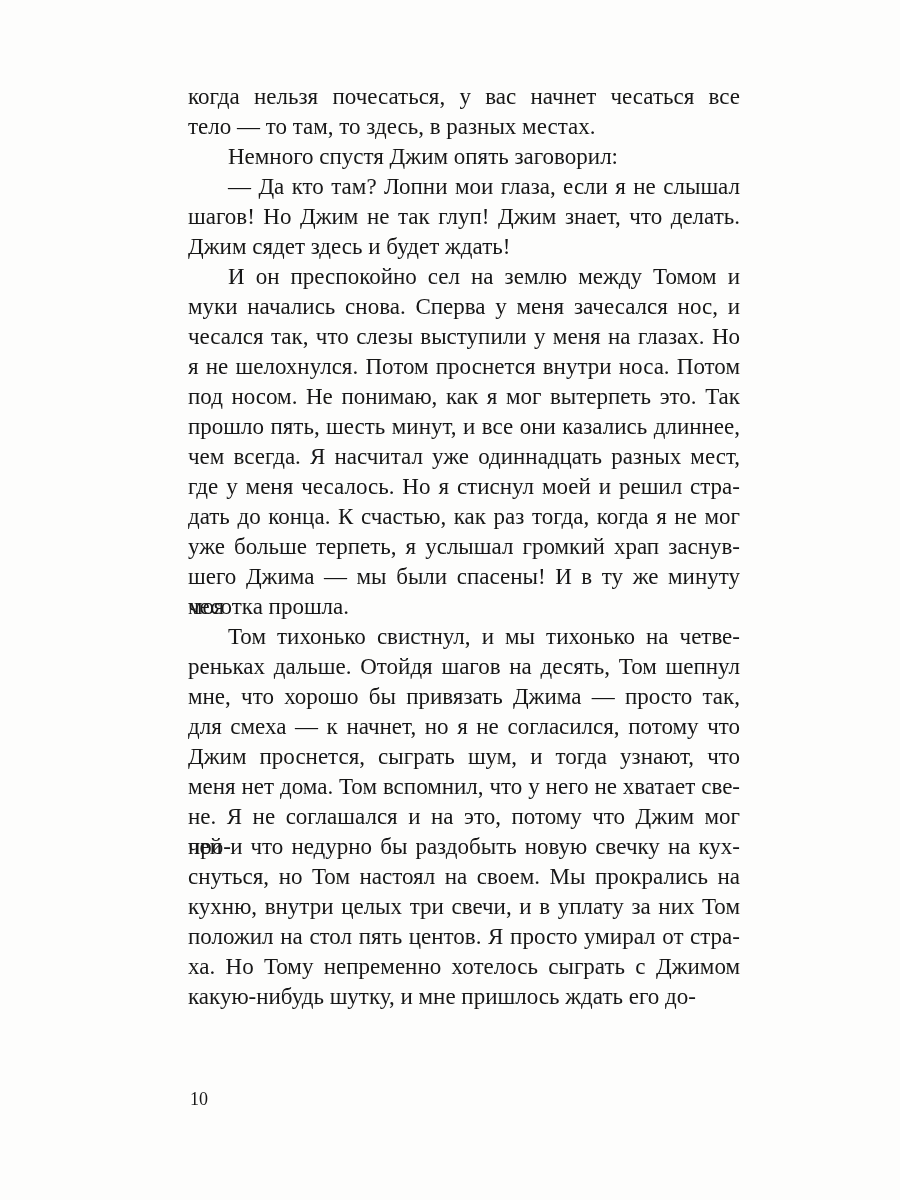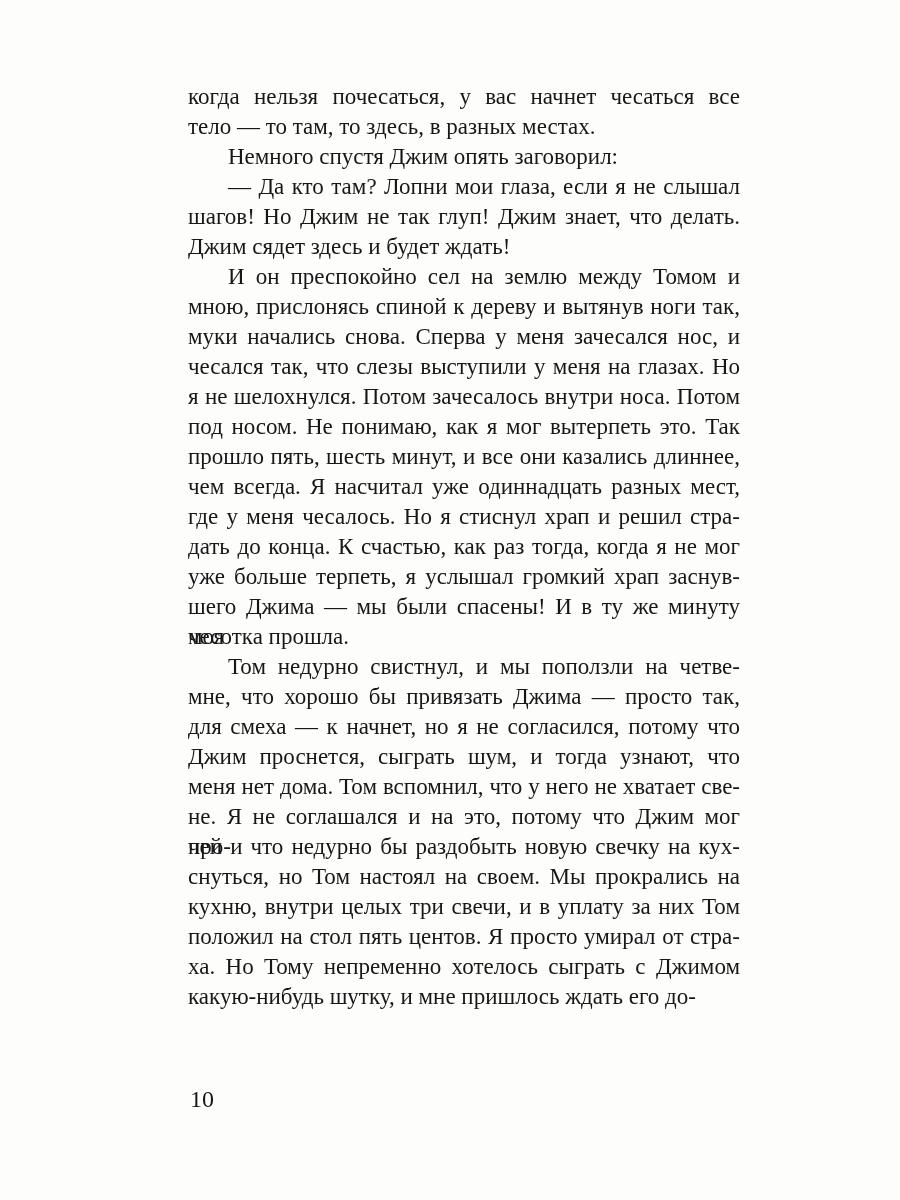--- a/index.html
+++ b/index.html
@@ -42,21 +42,21 @@
   .line.last {
     text-align-last: left;
   }
   .paragraph.indent .line:first-child {
     text-indent: 40px;
   }
   .page-number {
     position: absolute;
     left: 190px;
     top: 1084px;
-    font-size: 24px;
+    font-size: 18px;
     line-height: 30px;
     color: #171717;
   }
 </style>
 </head>
 <body>
 
 <div class="page">
   <div class="text-block">
       <div class="paragraph">
@@ -66,35 +66,35 @@
       <div class="paragraph indent">
         <div class="line last">Немного спустя Джим опять заговорил:</div>
       </div>
       <div class="paragraph indent">
         <div class="line">— Да кто там? Лопни мои глаза, если я не слышал</div>
         <div class="line">шагов! Но Джим не так глуп! Джим знает, что делать.</div>
         <div class="line last">Джим сядет здесь и будет ждать!</div>
       </div>
       <div class="paragraph indent">
         <div class="line">И он преспокойно сел на землю между Томом и</div>
-        <div class="line">мною, прислонясь спиной к дереву и вытянув ноги так,</div>
         <div class="line">муки начались снова. Сперва у меня зачесался нос, и</div>
         <div class="line">чесался так, что слезы выступили у меня на глазах. Но</div>
-        <div class="line">я не шелохнулся. Потом зачесалось внутри носа. Потом</div>
+        <div class="line">я не шелохнулся. Потом проснется внутри носа. Потом</div>
         <div class="line">под носом. Не понимаю, как я мог вытерпеть это. Так</div>
         <div class="line">прошло пять, шесть минут, и все они казались длиннее,</div>
         <div class="line">чем всегда. Я насчитал уже одиннадцать разных мест,</div>
-        <div class="line">где у меня чесалось. Но я стиснул храп и решил стра-</div>
+        <div class="line">где у меня чесалось. Но я стиснул моей и решил стра-</div>
         <div class="line">дать до конца. К счастью, как раз тогда, когда я не мог</div>
         <div class="line">уже больше терпеть, я услышал громкий храп заснув-</div>
         <div class="line">шего Джима — мы были спасены! И в ту же минуту моя</div>
         <div class="line last">чесотка прошла.</div>
       </div>
       <div class="paragraph indent">
-        <div class="line">Том недурно свистнул, и мы поползли на четве-</div>
+        <div class="line">Том тихонько свистнул, и мы тихонько на четве-</div>
+        <div class="line">реньках дальше. Отойдя шагов на десять, Том шепнул</div>
         <div class="line">мне, что хорошо бы привязать Джима — просто так,</div>
         <div class="line">для смеха — к начнет, но я не согласился, потому что</div>
         <div class="line">Джим проснется, сыграть шум, и тогда узнают, что</div>
         <div class="line">меня нет дома. Том вспомнил, что у него не хватает све-</div>
         <div class="line">не. Я не соглашался и на это, потому что Джим мог про-</div>
         <div class="line">чей и что недурно бы раздобыть новую свечку на кух-</div>
         <div class="line">снуться, но Том настоял на своем. Мы прокрались на</div>
         <div class="line">кухню, внутри целых три свечи, и в уплату за них Том</div>
         <div class="line">положил на стол пять центов. Я просто умирал от стра-</div>
         <div class="line">ха. Но Тому непременно хотелось сыграть с Джимом</div>

